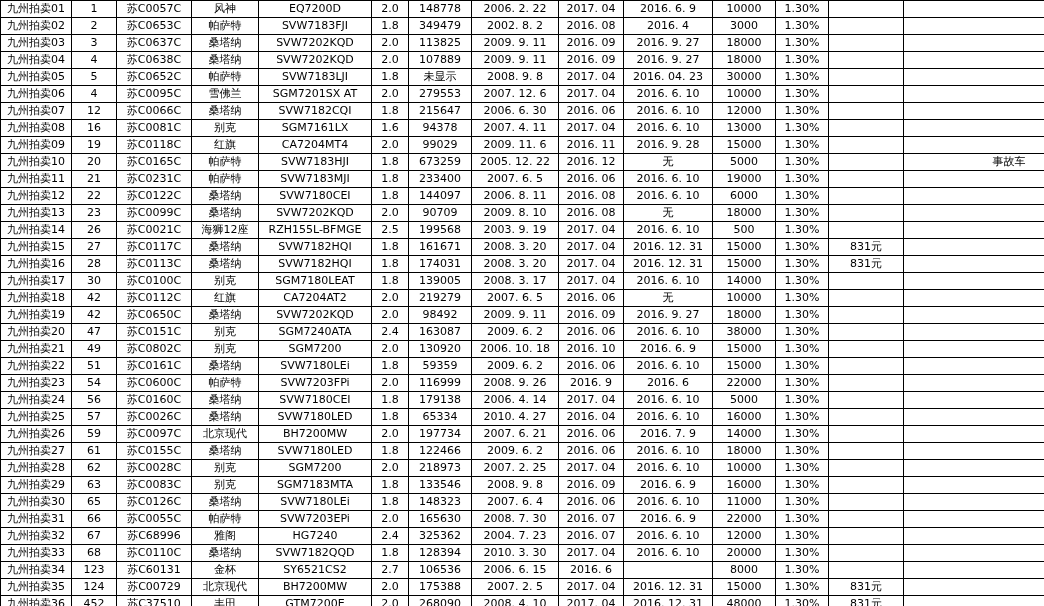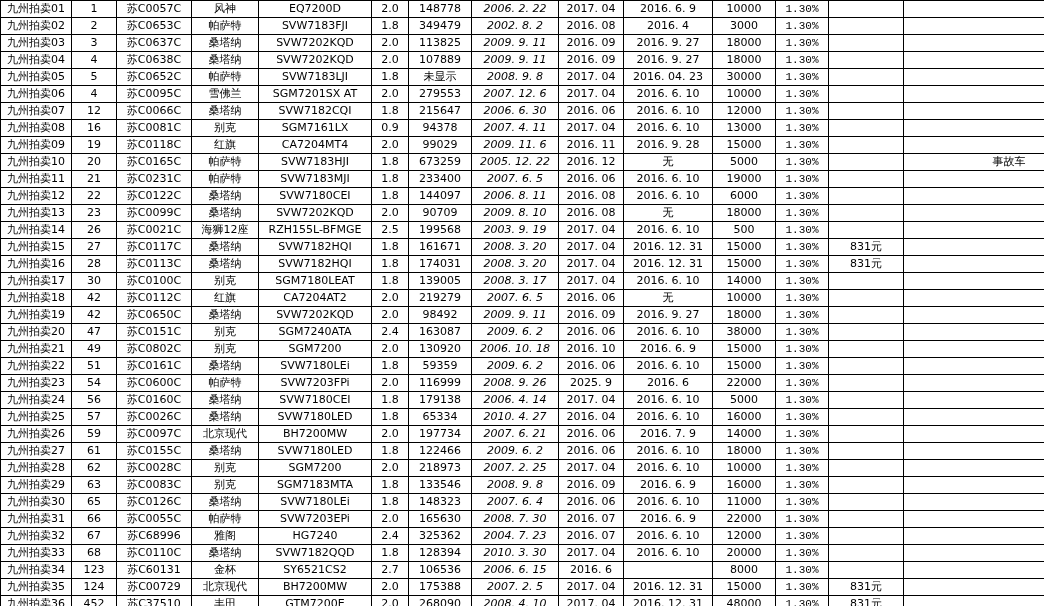--- a/index.html
+++ b/index.html
@@ -34,25 +34,25 @@
     overflow: hidden;
     font-size: 11px;
   }
   td.c0  { width: 66px;  text-align: left; }
   td.c1  { width: 40px; }
   td.c2  { width: 70px;  text-align: left; }
   td.c3  { width: 62px; }
   td.c4  { width: 108px; }
   td.c5  { width: 32px; }
   td.c6  { width: 58px; }
-  td.c7  { width: 82px; font-style: italic; }
+  td.c7  { width: 82px; }
   td.c8  { width: 60px; margin-left: 35px; }
   td.c9  { width: 84px; }
   td.c10 { width: 58px; }
-  td.c11 { width: 48px; font-family: Liberation Mono, monospace; }
+  td.c11 { width: 48px; }
   td.c12 { width: 70px; }
   td.c13 { width: 206px; }
 </style>
 </head>
 <body>
 
 <div id="sheet">
   <table class="grid">
     <tbody>
         <tr>
@@ -166,21 +166,21 @@
           <td class="c11">1.30%</td>
           <td class="c12"></td>
           <td class="c13"></td>
         </tr>
         <tr>
           <td class="c0">九州拍卖08</td>
           <td class="c1">16</td>
           <td class="c2">苏C0081C</td>
           <td class="c3">别克</td>
           <td class="c4">SGM7161LX</td>
-          <td class="c5">0.9</td>
+          <td class="c5">1.6</td>
           <td class="c6">94378</td>
           <td class="c7">2007. 4. 11</td>
           <td class="c8">2017. 04</td>
           <td class="c9">2016. 6. 10</td>
           <td class="c10">13000</td>
           <td class="c11">1.30%</td>
           <td class="c12"></td>
           <td class="c13"></td>
         </tr>
         <tr>
@@ -409,21 +409,21 @@
         </tr>
         <tr>
           <td class="c0">九州拍卖23</td>
           <td class="c1">54</td>
           <td class="c2">苏C0600C</td>
           <td class="c3">帕萨特</td>
           <td class="c4">SVW7203FPi</td>
           <td class="c5">2.0</td>
           <td class="c6">116999</td>
           <td class="c7">2008. 9. 26</td>
-          <td class="c8">2025. 9</td>
+          <td class="c8">2016. 9</td>
           <td class="c9">2016. 6</td>
           <td class="c10">22000</td>
           <td class="c11">1.30%</td>
           <td class="c12"></td>
           <td class="c13"></td>
         </tr>
         <tr>
           <td class="c0">九州拍卖24</td>
           <td class="c1">56</td>
           <td class="c2">苏C0160C</td>

